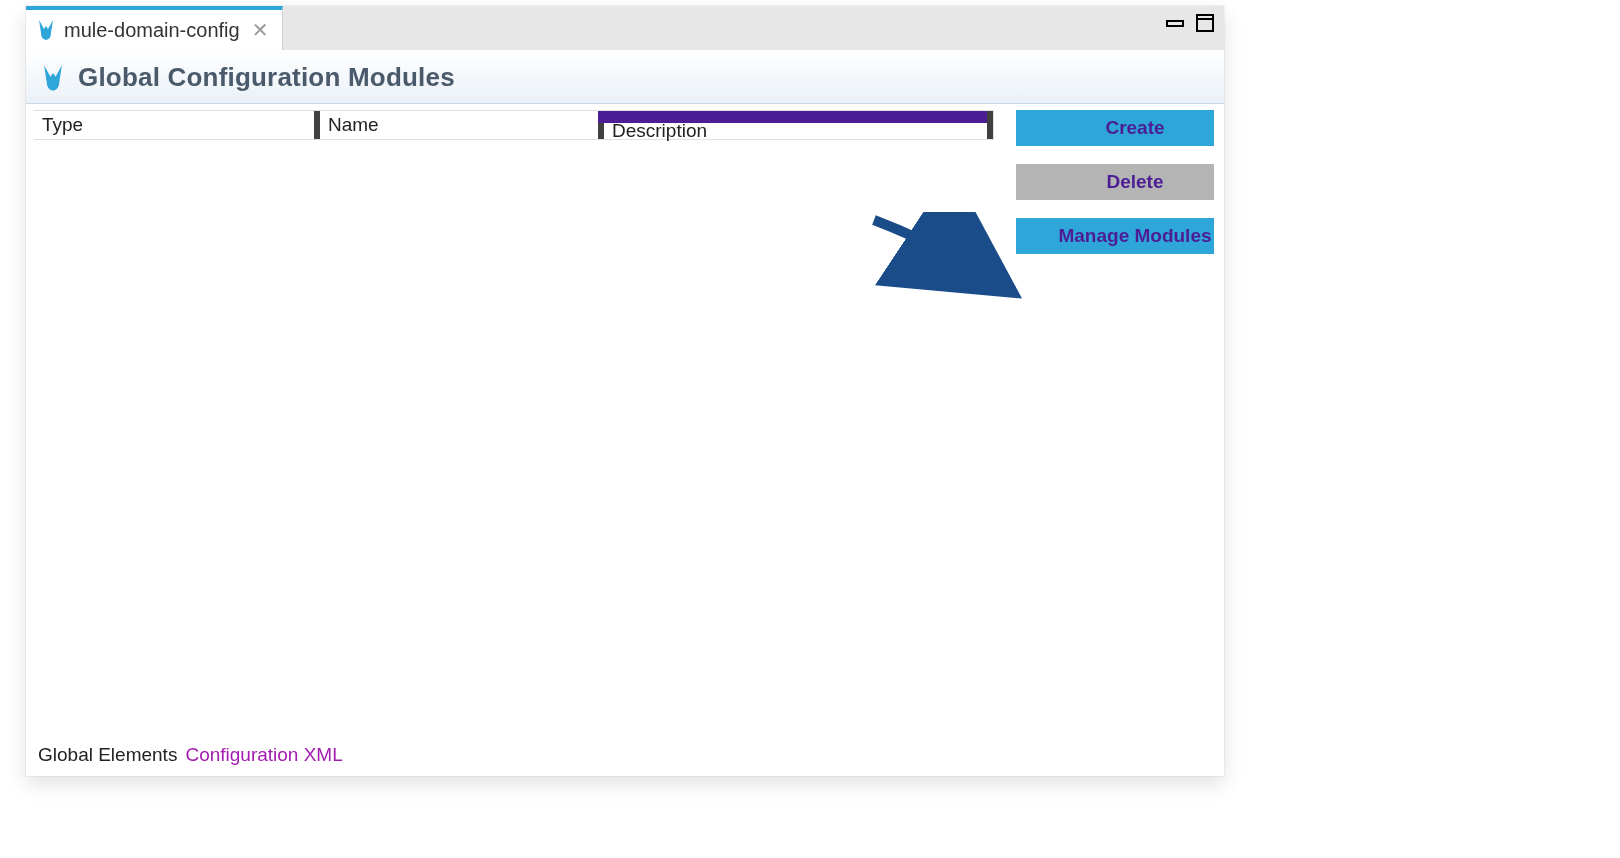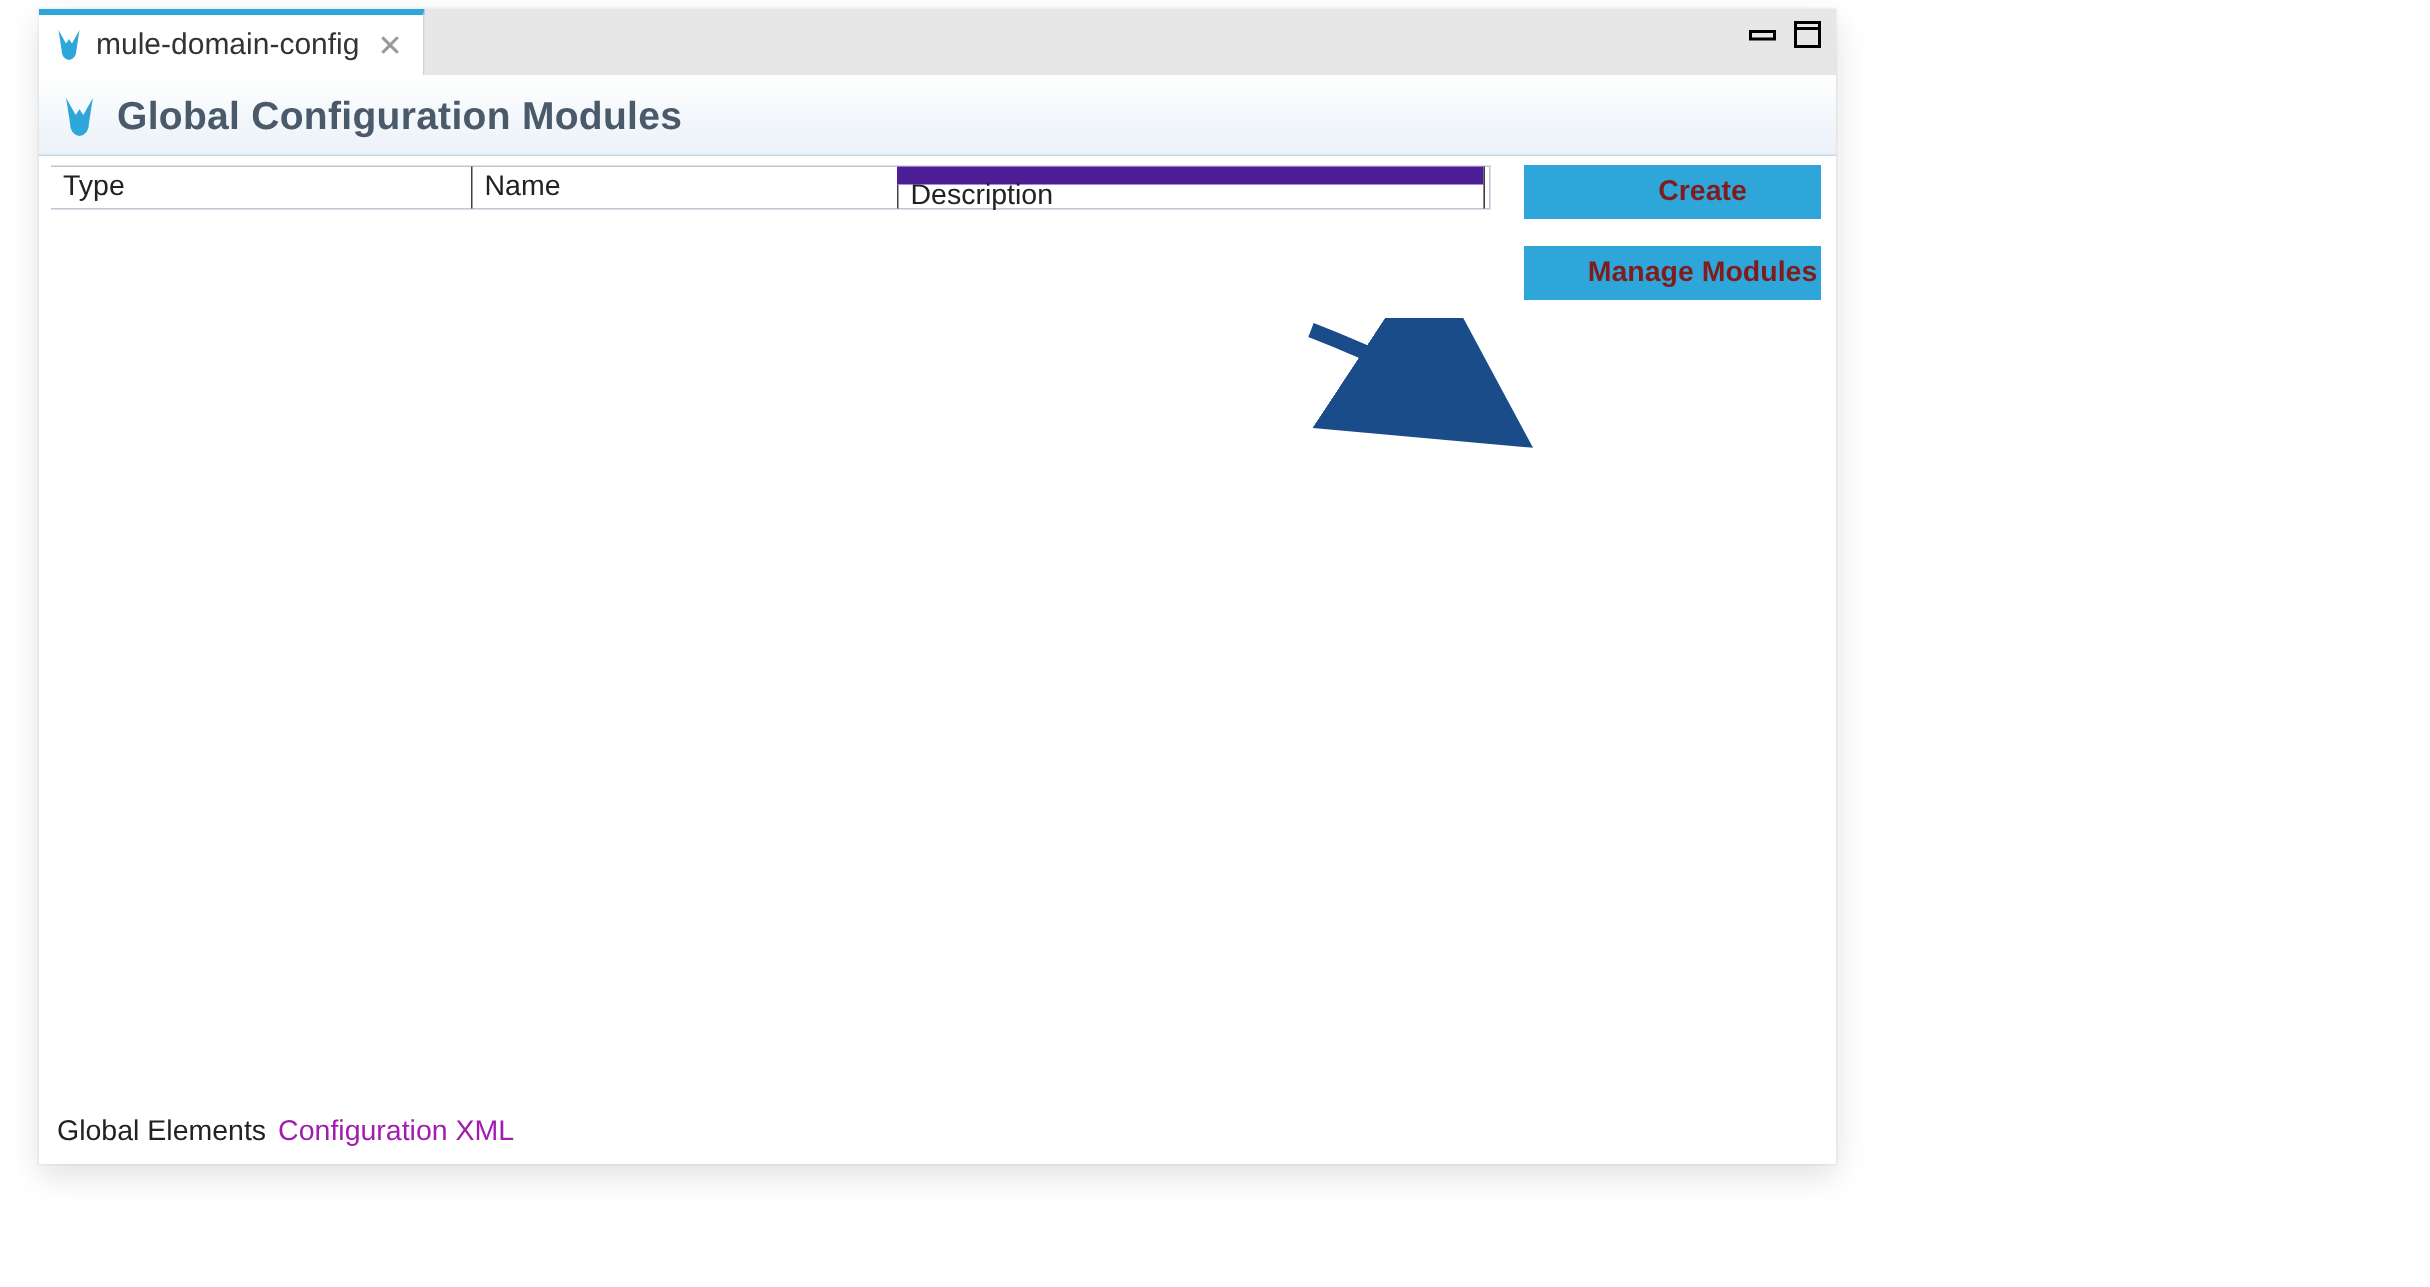--- a/index.html
+++ b/index.html
@@ -93,40 +93,40 @@
     display: flex;
     height: 30px;
     border: 1px solid #e0e0e0;
     border-left: none;
     background: #4c1d95;
   }
   .th {
     padding: 4px 8px;
     font-size: 19px;
     color: #222;
-    border-left: 1px solid #404040;
+    border-left: 6px solid #404040;
     display: flex;
     align-items: center;
     background: #fff;
   }
   .th.type { width: 280px; border-left: none; }
   .th.name { width: 284px; }
   .th.desc { flex: 1; margin-top: 12px; }
   .th.tail { width: 4px; padding:0; }
   .actions {
     width: 220px;
     padding-left: 22px;
     display: flex;
     flex-direction: column;
     gap: 18px;
   }
   .btn {
     height: 36px;
     border: none;
-    color: #7f1d1d;
+    color: #4c1d95;
     font-size: 19px;
     font-weight: 700;
     cursor: pointer;
     font-family: inherit;
     padding-left: 40px;
   }
   .btn.primary { background: #2fa6da; }
   .btn.disabled { background: #b4b4b4; cursor: default; }
   .arrow-annot {
     position: absolute;
@@ -189,20 +189,21 @@
         <div class="table-header">
           <div class="th type">Type</div>
           <div class="th name">Name</div>
           <div class="th desc">Description</div>
           <div class="th tail"></div>
         </div>
       </div>
 
       <div class="actions">
         <button class="btn primary">Create</button>
+        <button class="btn disabled">Delete</button>
         <button class="btn primary">Manage Modules</button>
       </div>
 
       <svg class="arrow-annot" width="165" height="90" viewBox="0 0 165 90">
         <defs>
           <marker id="ah" markerWidth="13" markerHeight="14" refX="10" refY="7" orient="auto">
             <path d="M0 0 L13 7 L0 14 Z" fill="#1a4c8a"></path>
           </marker>
         </defs>
         <path d="M10 8 Q 80 35 133 70" stroke="#1a4c8a" stroke-width="10" fill="none" marker-end="url(#ah)"></path>

